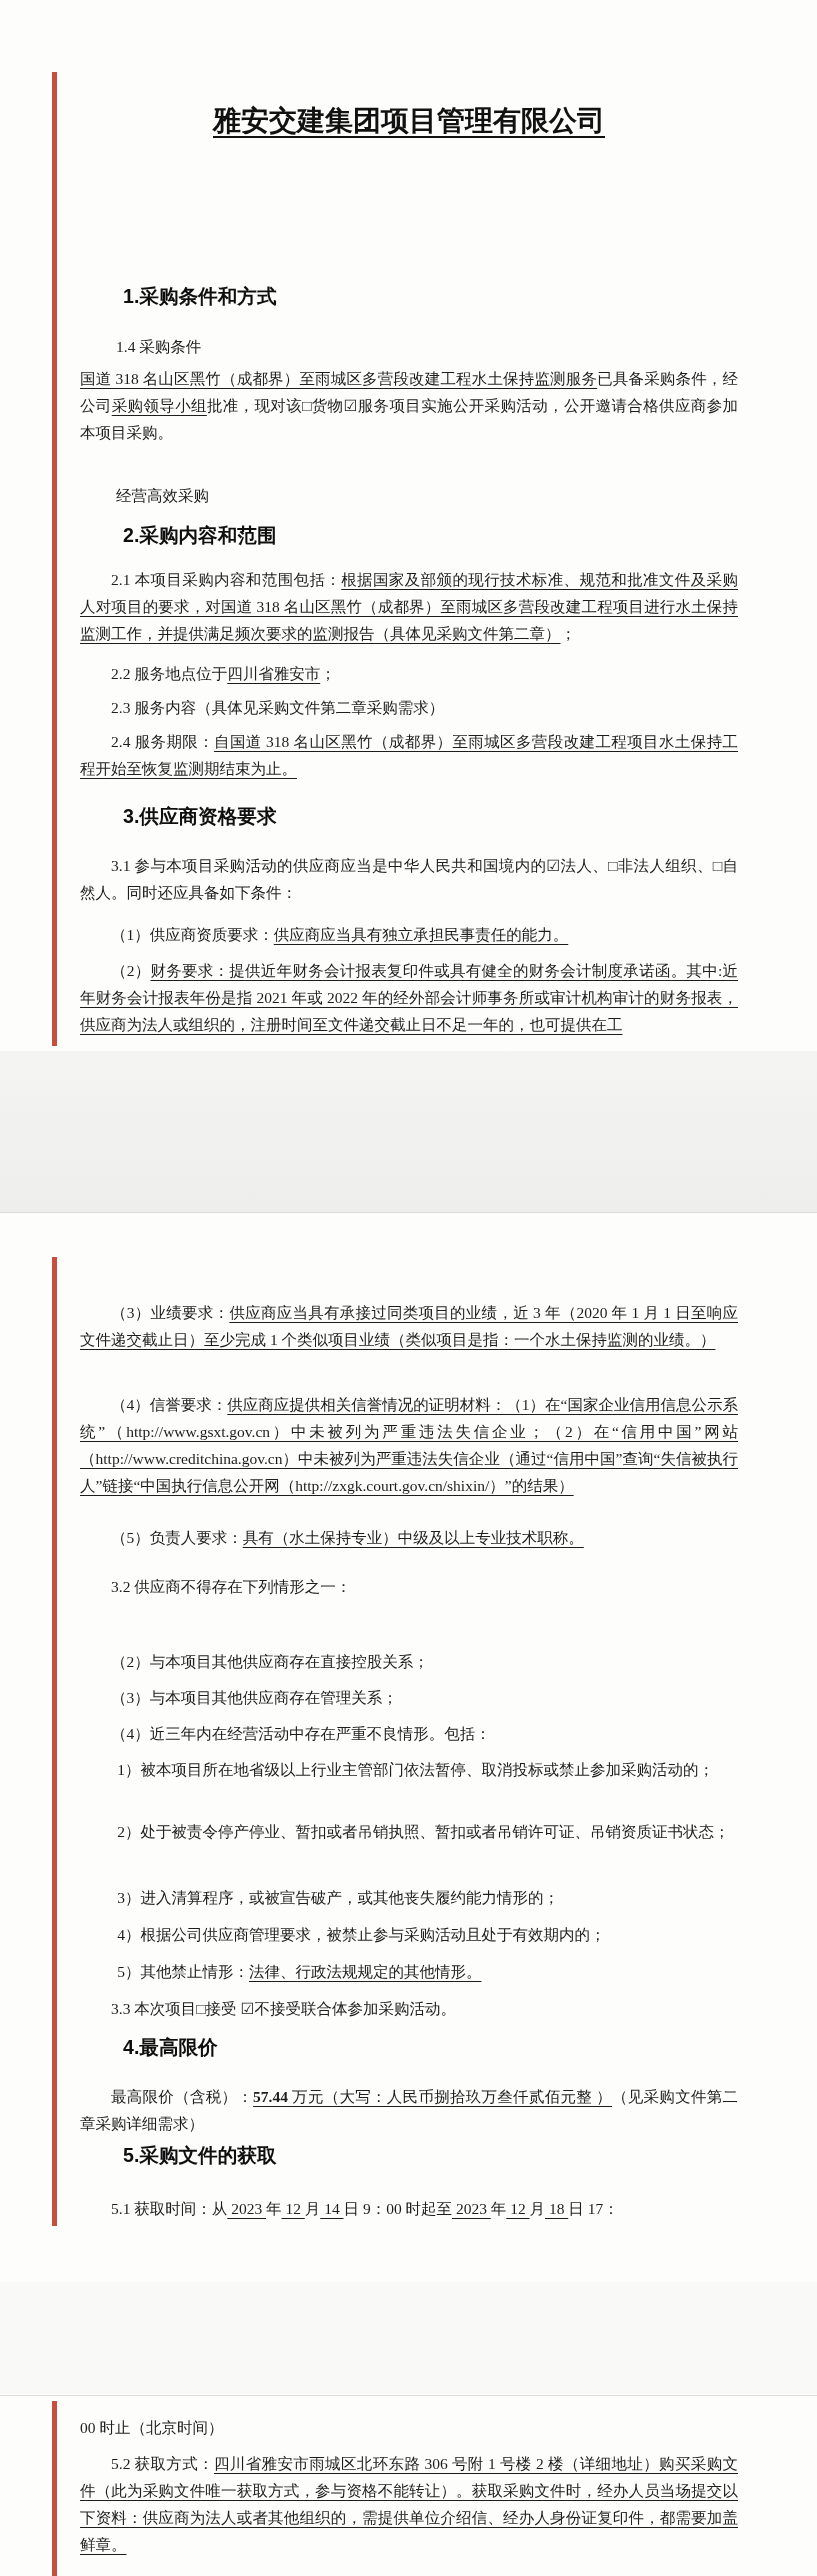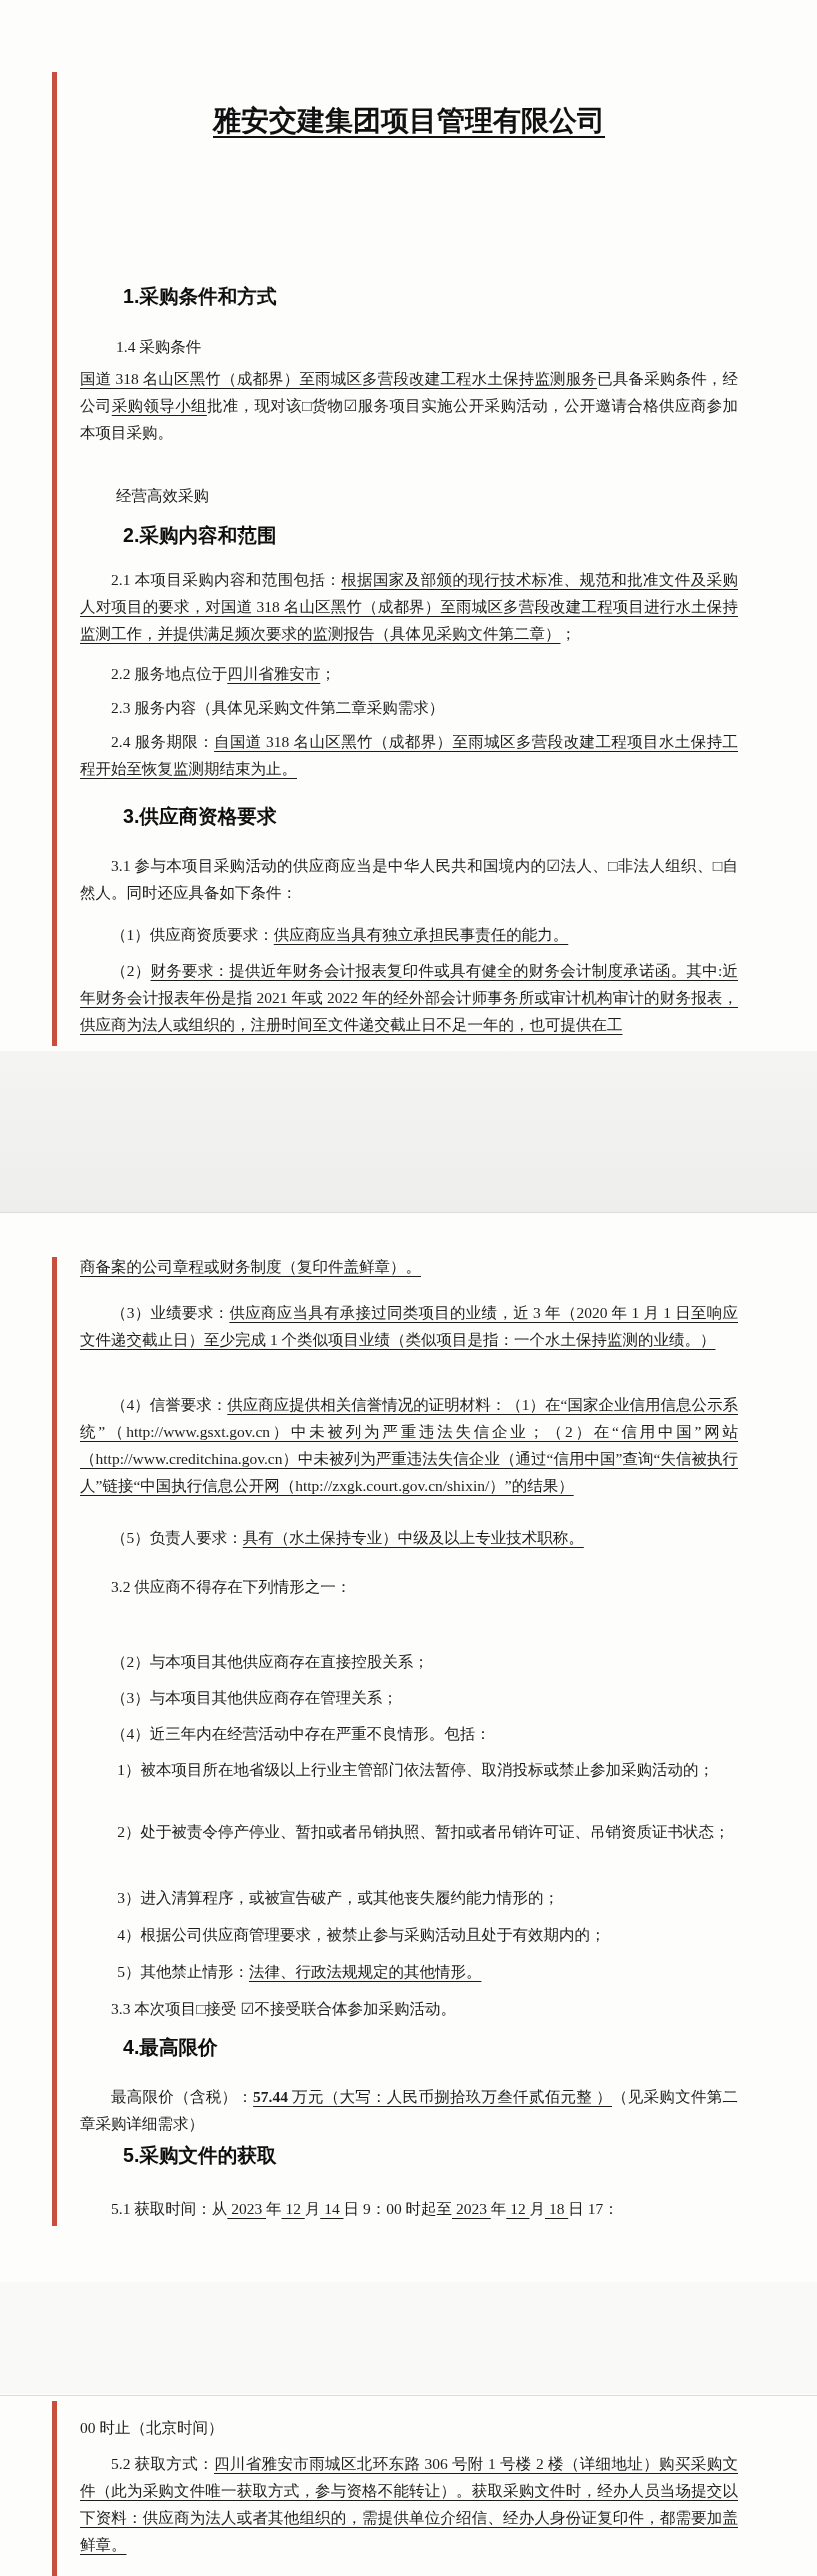--- a/index.html
+++ b/index.html
@@ -67,21 +67,20 @@
   <div class="h" style="top:523px">2.采购内容和范围</div>
   <div class="t ind" style="top:566px"><span>2.1 本项目采购内容和范围包括：</span><span class="u">根据国家及部颁的现行技术标准、规范和批准文件及采购人对项目的要求，对国道 318 名山区黑竹（成都界）至雨城区多营段改建工程项目进行水土保持监测工作，并提供满足频次要求的监测报告（具体见采购文件第二章）</span><span>；</span></div>
   <div class="t ind" style="top:660px"><span>2.2 服务地点位于</span><span class="u">四川省雅安市</span><span>；</span></div>
   <div class="t ind" style="top:694px">2.3 服务内容（具体见采购文件第二章采购需求）</div>
   <div class="t ind" style="top:728px"><span>2.4 服务期限：</span><span class="u">自国道 318 名山区黑竹（成都界）至雨城区多营段改建工程项目水土保持工程开始至恢复监测期结束为止。</span></div>
 
   <div class="h" style="top:804px">3.供应商资格要求</div>
   <div class="t ind" style="top:852px">3.1 参与本项目采购活动的供应商应当是中华人民共和国境内的☑法人、□非法人组织、□自然人。同时还应具备如下条件：</div>
   <div class="t ind" style="top:921px"><span>（1）供应商资质要求：</span><span class="u">供应商应当具有独立承担民事责任的能力。</span></div>
   <div class="t ind" style="top:957px"><span>（2）</span><span class="u">财务要求：提供近年财务会计报表复印件或具有健全的财务会计制度承诺函。其中:近年财务会计报表年份是指 2021 年或 2022 年的经外部会计师事务所或审计机构审计的财务报表，供应商为法人或组织的，注册时间至文件递交截止日不足一年的，也可提供在工</span></div>
-  <div class="t" style="top:1253px"><span class="u">商备案的公司章程或财务制度（复印件盖鲜章）。</span></div>
   <div class="t ind" style="top:1299px"><span>（3）业绩要求：</span><span class="u">供应商应当具有承接过同类项目的业绩，近 3 年（2020 年 1 月 1 日至响应文件递交截止日）至少完成 1 个类似项目业绩（类似项目是指：一个水土保持监测的业绩。）</span></div>
   <div class="t ind" style="top:1391px"><span>（4）信誉要求：</span><span class="u">供应商应提供相关信誉情况的证明材料：（1）在“国家企业信用信息公示系统”（http://www.gsxt.gov.cn）中未被列为严重违法失信企业；（2）在“信用中国”网站（http://www.creditchina.gov.cn）中未被列为严重违法失信企业（通过“信用中国”查询“失信被执行人”链接“中国执行信息公开网（http://zxgk.court.gov.cn/shixin/）”的结果）</span></div>
   <div class="t ind" style="top:1524px"><span>（5）负责人要求：</span><span class="u">具有（水土保持专业）中级及以上专业技术职称。</span></div>
   <div class="t ind" style="top:1573px">3.2 供应商不得存在下列情形之一：</div>
   <div class="t ind" style="top:1648px">（2）与本项目其他供应商存在直接控股关系；</div>
   <div class="t ind" style="top:1684px">（3）与本项目其他供应商存在管理关系；</div>
   <div class="t ind" style="top:1720px">（4）近三年内在经营活动中存在严重不良情形。包括：</div>
   <div class="t ind3" style="top:1756px">1）被本项目所在地省级以上行业主管部门依法暂停、取消投标或禁止参加采购活动的；</div>
   <div class="t ind3" style="top:1818px">2）处于被责令停产停业、暂扣或者吊销执照、暂扣或者吊销许可证、吊销资质证书状态；</div>
   <div class="t ind3" style="top:1884px">3）进入清算程序，或被宣告破产，或其他丧失履约能力情形的；</div>

